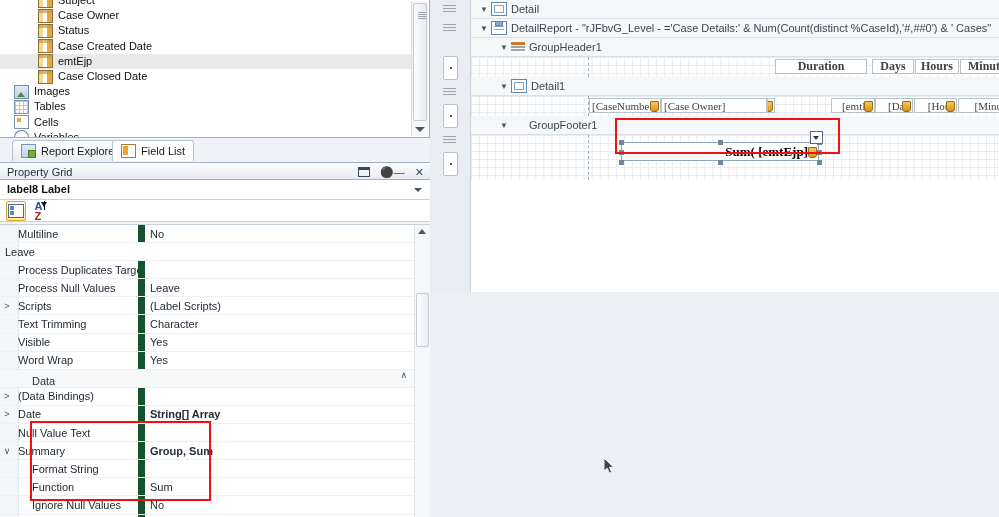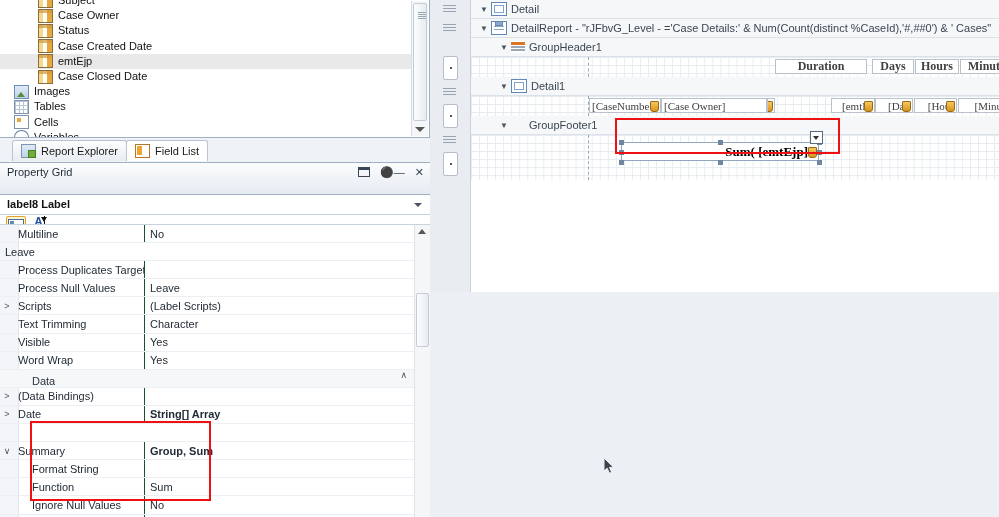--- a/index.html
+++ b/index.html
@@ -49,21 +49,21 @@
   .tab.act{background:#fff;}
   .tab .tl{font-size:11px;margin-left:5px;}
   .tico{width:13px;height:12px;position:relative;}
   .ic-rexp{background:linear-gradient(#dfeaf5,#bfd3e6);border:1px solid #7d95ad;}
   .ic-rexp:after{content:"";position:absolute;right:-1px;bottom:-1px;width:6px;height:6px;background:#6fae3a;border:1px solid #4a7d24;}
   .ic-flist{background:#fff;border:1px solid #b5752a;}
   .ic-flist:after{content:"";position:absolute;left:1px;top:1px;width:5px;height:9px;background:#f0a32e;}
 
   
   #pg{position:absolute;left:0;top:162px;width:430px;height:355px;background:#f2f4f7;}
-  #pgtitle{position:relative;height:33px;background:linear-gradient(#fbfcfd,#e6ebf1);
+  #pgtitle{position:relative;height:18px;background:linear-gradient(#fbfcfd,#e6ebf1);
            border:1px solid #9fb0c4;border-left:none;border-right:none;box-sizing:border-box;}
   #pgtitle .t{position:absolute;left:7px;top:3px;font-size:11px;color:#25303b;}
   #pgtitle .btns{position:absolute;right:6px;top:2px;display:flex;gap:10px;align-items:center;}
   .pgbtn{font-size:11px;color:#3a4654;line-height:14px;cursor:default;}
   .sqico{display:inline-block;width:10px;height:8px;border:1px solid #3a4654;position:relative;}
   .sqico:after{content:"";position:absolute;left:0;top:0;right:0;height:2px;background:#3a4654;}
 
   #pgsel{position:relative;height:20px;background:#fff;border-bottom:1px solid #c8d2dc;box-sizing:border-box;}
   #pgsel .t{position:absolute;left:7px;top:3px;font-size:11px;font-weight:bold;color:#111;}
   #pgsel .drop{position:absolute;right:4px;top:0;width:16px;height:19px;display:flex;align-items:center;justify-content:center;}
@@ -78,21 +78,21 @@
   .ic-az{font-size:11px;font-weight:bold;line-height:10px;color:#1b4fa0;position:relative;padding-right:5px;}
   .ic-az i{font-style:normal;color:#b02020;display:block;}
   .ic-az:after{content:"";position:absolute;right:0;top:1px;width:0;height:0;
       border-left:3px solid transparent;border-right:3px solid transparent;border-top:5px solid #111;}
   .ic-az:before{content:"";position:absolute;right:2px;top:0;width:1px;height:9px;background:#111;}
 
   #pggrid{position:absolute;left:0;top:62px;right:0;bottom:0;background:#fff;border-top:1px solid #c8d2dc;overflow:hidden;}
   .gutter{position:absolute;left:0;top:0;bottom:0;width:18px;background:#f3f5f8;border-right:1px solid #e2e7ed;}
   .rows{position:absolute;left:0;top:0;right:15px;bottom:0;}
   .prow{display:flex;height:18.1px;border-bottom:1px solid #eceff3;box-sizing:border-box;}
-  .pname{width:145px;flex:0 0 145px;display:flex;align-items:center;border-right:1px solid #14532d;box-sizing:border-box;}
+  .pname{width:145px;flex:0 0 145px;display:flex;align-items:center;border-right:7px solid #14532d;box-sizing:border-box;}
   .pname .exp{width:14px;text-align:center;font-size:9px;color:#4a5561;flex:0 0 14px;}
   .pname .nm{font-size:11px;color:#232c36;white-space:nowrap;overflow:hidden;}
   .pname.lv0 .nm{padding-left:4px;}
   .pname.lv1 .nm{padding-left:18px;}
   .pval{flex:1;display:flex;align-items:center;padding-left:5px;font-size:11px;color:#232c36;white-space:nowrap;overflow:hidden;}
   .pval.b{font-weight:bold;}
   .prow.cat{background:#f5f7f9;}
   .prow.cat .pname{width:auto;flex:1;border-right:none;align-items:flex-end;}
   .prow.cat .nm{font-size:11px;color:#2a3views;color:#2a3440;padding-left:18px;}
   .chev{margin-left:auto;margin-right:8px;font-size:9px;color:#4a5561;}
@@ -207,21 +207,21 @@
           </div>
         <div class="arr dn"></div>
       </div>
     </div>
 
     <div id="tabs">
         <div class="tab" style="left: 12px;">
           <span class="tico ic-rexp"></span>
           <span class="tl">Report Explorer</span>
         </div>
-        <div class="tab act" style="left: 126px; justify-content: space-between;">
+        <div class="tab act" style="left: 112px; justify-content: space-between;">
           <span class="tico ic-flist"></span>
           <span class="tl">Field List</span>
         </div>
       </div>
 
     <div id="pg">
       <div id="pgtitle">
         <div class="t">Property Grid</div>
         <div class="btns">
           <span class="sqico"></span>
@@ -315,20 +315,24 @@
               <div class="pval"></div>
             </div>
             <div class="prow">
               <div class="pname lv0">
                 <span class="exp">&gt;</span>
                 <span class="nm">Date</span>
               </div>
               <div class="pval b">String[] Array</div>
             </div>
             <div class="prow">
+              <div class="pname lv0">
+                <span class="exp"></span>
+                <span class="nm">Null Value Text</span>
+              </div>
               <div class="pval"></div>
             </div>
             <div class="prow">
               <div class="pname lv0">
                 <span class="exp">∨</span>
                 <span class="nm">Summary</span>
               </div>
               <div class="pval b">Group, Sum</div>
             </div>
             <div class="prow">

